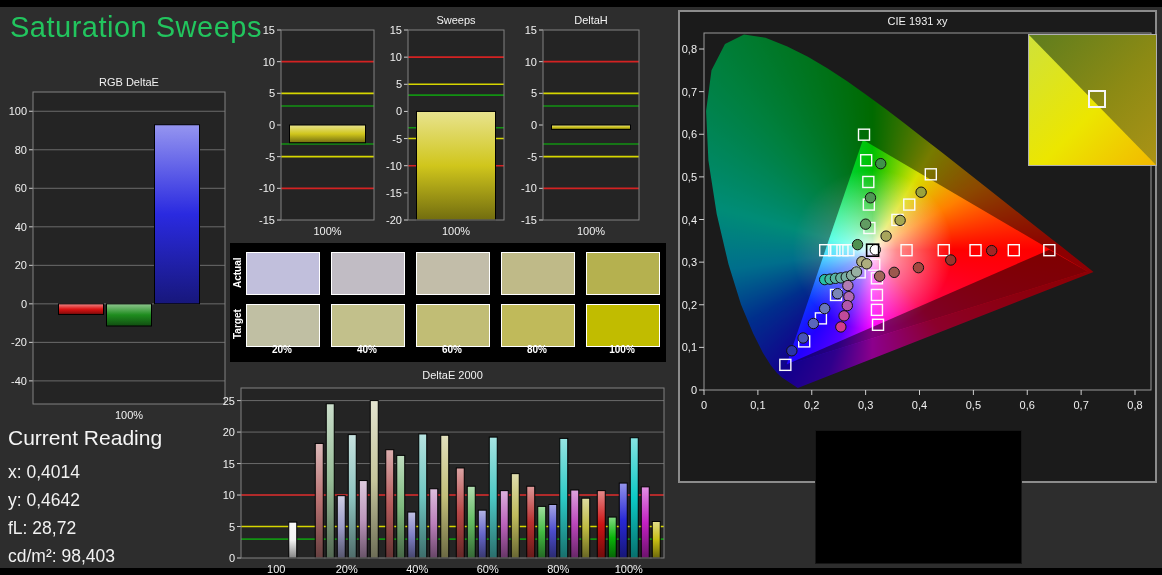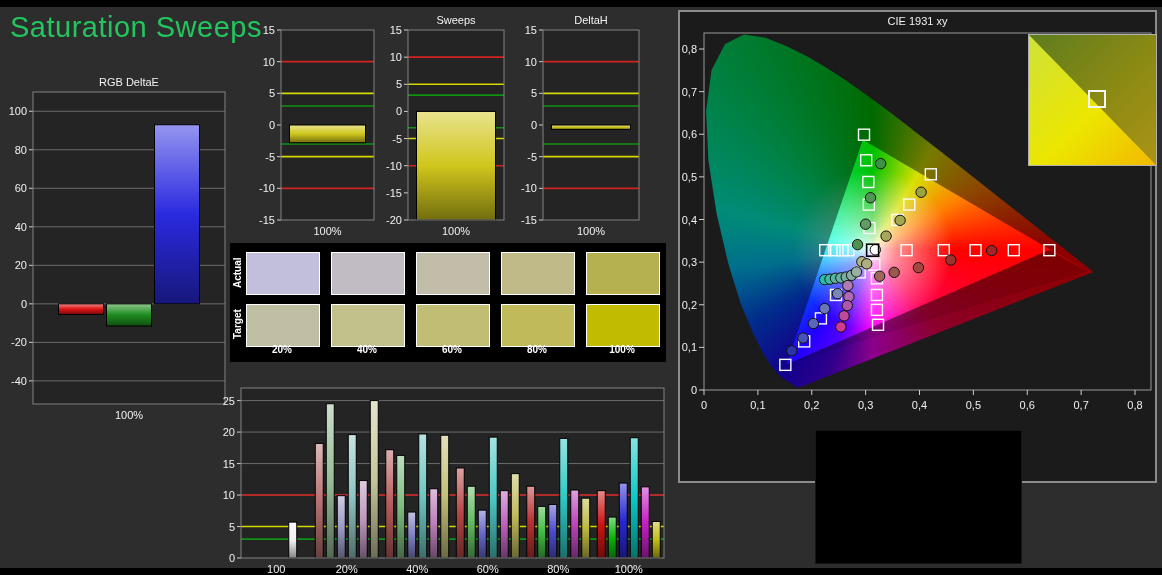--- a/index.html
+++ b/index.html
@@ -241,20 +241,21 @@
       <div class="swatch" style="left: 186px; top: 61px; background: rgb(193, 189, 117);"></div>
       <div class="swatch" style="left: 271px; top: 61px; background: rgb(192, 186, 90);"></div>
       <div class="swatch" style="left: 356px; top: 61px; background: rgb(193, 188, 0);"></div>
       <div class="swatch-col-label" style="left: 16px;">20%</div>
       <div class="swatch-col-label" style="left: 101px;">40%</div>
       <div class="swatch-col-label" style="left: 186px;">60%</div>
       <div class="swatch-col-label" style="left: 271px;">80%</div>
       <div class="swatch-col-label" style="left: 356px;">100%</div>
     </div>
 
+  <div class="chart-title t-de">DeltaE 2000</div>
   <div class="chart c-de">
       <svg width="462" height="192">
         <defs>
           <linearGradient id="g7" x1="0" y1="0" x2="0" y2="1">
             <stop offset="0%" stop-color="rgb(249,249,249)"></stop>
             <stop offset="50%" stop-color="#f2f2f2"></stop>
             <stop offset="100%" stop-color="rgb(133,133,133)"></stop>
           </linearGradient>
           <linearGradient id="g8" x1="0" y1="0" x2="0" y2="1">
             <stop offset="0%" stop-color="rgb(220,185,185)"></stop>
@@ -574,15 +575,24 @@
         <circle cx="160.8425" cy="314.915" r="5.2" fill="#d23a8c" stroke="#111" stroke-width="1"></circle>
         <circle cx="195.3225" cy="237.76375" r="5.2" fill="#ffffff" stroke="#111" stroke-width="1"></circle>
         <rect x="186.62875" y="232.19" width="12" height="12" fill="none" stroke="#000" stroke-width="1.6"></rect>
       </svg>
     <div class="cie-inset">
       <div class="inset-dim"></div>
       <div class="inset-marker"></div>
     </div>
   </div>
 
+  <div class="reading">
+    <div class="reading-title">Current Reading</div>
+    <div id="reading-lines">
+        <div class="reading-line">x: 0,4014</div>
+        <div class="reading-line">y: 0,4642</div>
+        <div class="reading-line">fL: 28,72</div>
+        <div class="reading-line">cd/m²: 98,403</div>
+      </div>
+  </div>
 
   <div class="pattern"></div>
 </div>
 
 </body></html>

